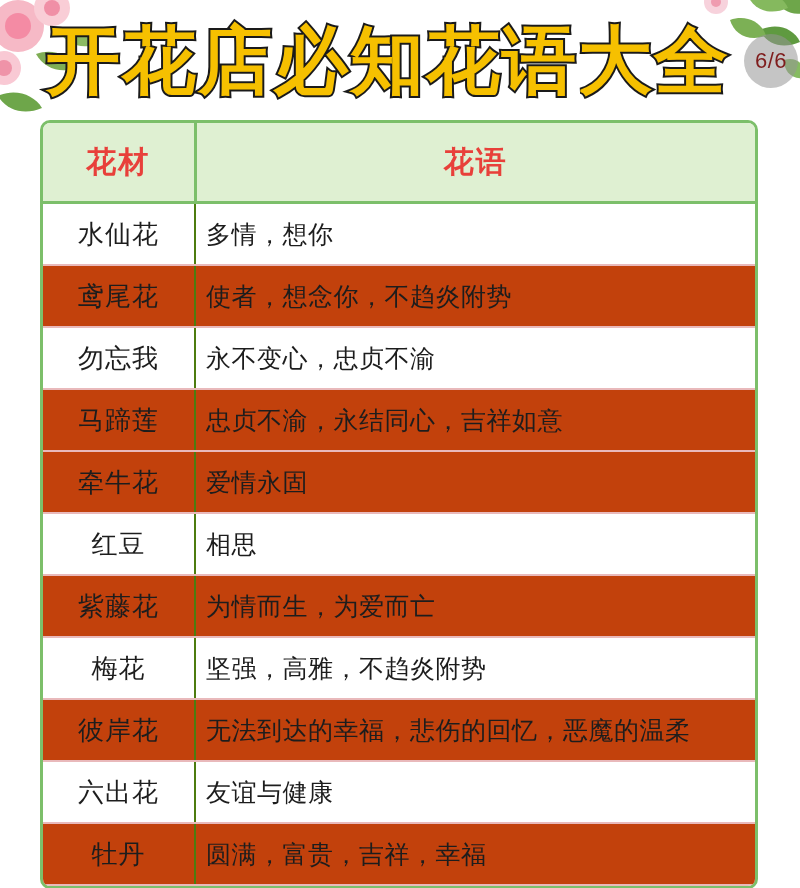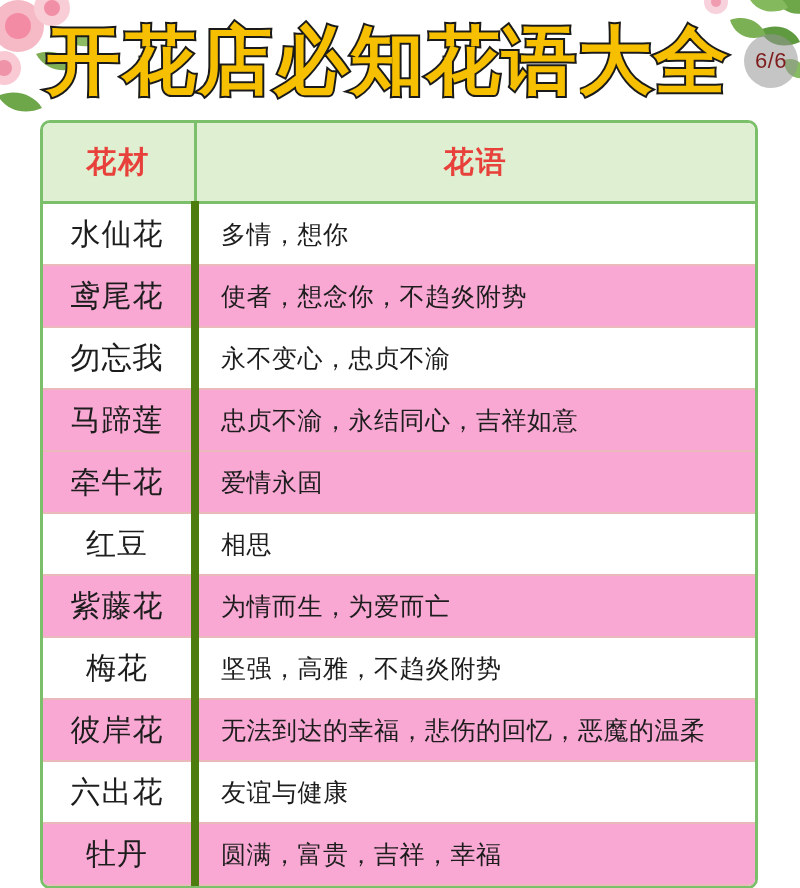--- a/index.html
+++ b/index.html
@@ -102,34 +102,34 @@
     font-size: 30px;
     font-weight: bold;
     letter-spacing: 2px;
     margin-top: 33px;
   }
   table.flower-table th.th-name {
     border-right: 3px solid #7cbf6a;
   }
   table.flower-table td.cell-name {
     text-align: center;
-    font-size: 30px;
+    font-size: 26px;
     color: #1d1d1d;
-    border-right: 8px solid #4d7c0f;
+    border-right: 2px solid #4d7c0f;
     letter-spacing: 1px;
   }
   table.flower-table td.cell-meaning {
     text-align: left;
-    padding-left: 22px;
+    padding-left: 10px;
     font-size: 25px;
     color: #1d1d1d;
     letter-spacing: 0.5px;
   }
   table.flower-table tr.alt td {
-    background: #f9a8d4;
+    background: #c2410c;
   }
   table.flower-table tr.plain td {
     background: #ffffff;
   }
 </style>
 </head>
 <body>
 
 <div class="header">
 

